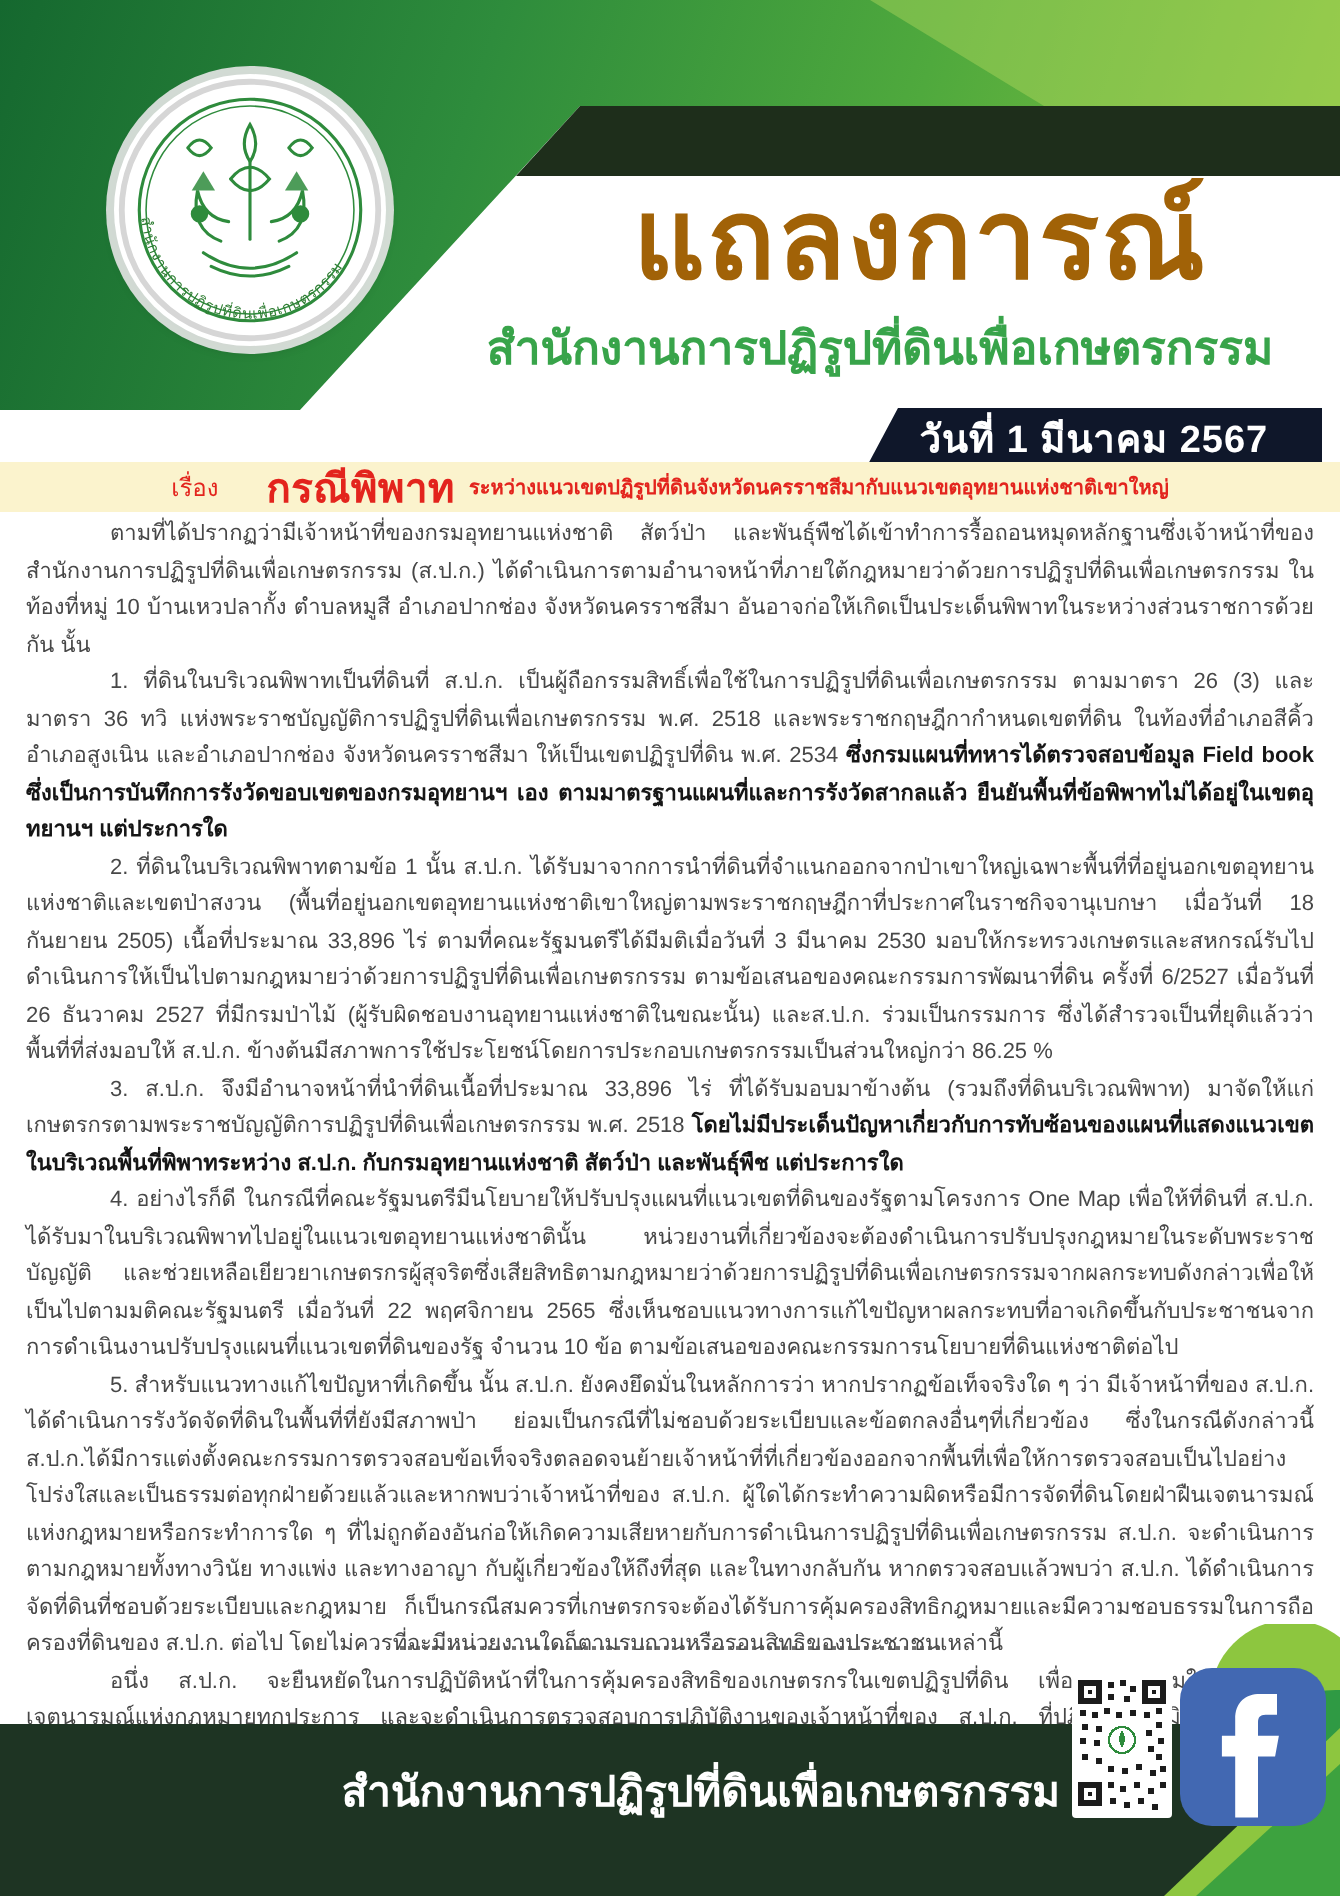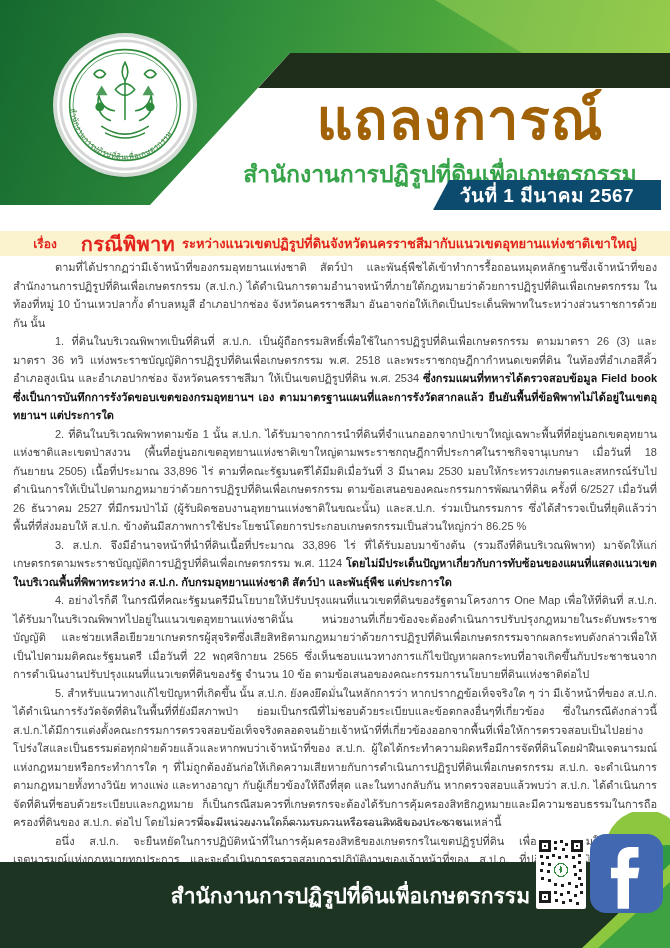--- a/index.html
+++ b/index.html
@@ -34,36 +34,36 @@
   .main-title {
     position:absolute; top:92px; left:280px; width:360px;
     text-align:center; font-size:56px; font-weight:800; color:#a16207;
     letter-spacing:1px; line-height:1;
   }
   .sub-title {
     position:absolute; top:156px; left:230px; width:420px;
     text-align:center; font-size:23px; font-weight:700; color:#38a44a;
   }
   .date-box {
-    position:absolute; top:180px; left:433px; width:228px; height:30px;
-    background:#0c4a6e; color:#fff;
+    position:absolute; top:204px; left:433px; width:228px; height:30px;
+    background:#0f172a; color:#fff;
     clip-path:polygon(16px 0,228px 0,228px 30px,0 30px);
     border-radius:8px 0 0 0;
     display:flex; align-items:center; justify-content:center;
     font-size:19px; font-weight:600; letter-spacing:.5px;
   }
   
   .subject-band {
     position:absolute; top:231px; left:0; width:670px; height:25px;
     background:#fbf3cd; display:flex; align-items:center; justify-content:center;
     color:#e3241d; white-space:nowrap;
   }
-  .subject-band .prefix { font-size:12px; font-weight:700; margin-right:24px; }
+  .subject-band .prefix { font-size:12px; font-weight:400; margin-right:24px; }
   .subject-band .highlight { font-size:20px; font-weight:800; margin-right:7px; letter-spacing:.3px; }
-  .subject-band .rest { font-size:13px; font-weight:700; }
+  .subject-band .rest { font-size:10px; font-weight:700; }
   
   .doc-body {
     position:absolute; top:258px; left:13px; right:13px;
     font-size:11px; line-height:18.5px; color:#474747;
     text-align:justify;
   }
   .para { text-indent:42px; }
   .bold-seg { font-weight:bold; color:#161616; }
   .sign-line {
     position:absolute; top:823px; left:200px; width:270px;
@@ -140,21 +140,21 @@
   <div class="subject-band">
     <span class="prefix">เรื่อง</span>
     <span class="highlight">กรณีพิพาท</span>
     <span class="rest">ระหว่างแนวเขตปฏิรูปที่ดินจังหวัดนครราชสีมากับแนวเขตอุทยานแห่งชาติเขาใหญ่</span>
   </div>
 
   <div class="doc-body">
     <p class="para">ตามที่ได้ปรากฏว่ามีเจ้าหน้าที่ของกรมอุทยานแห่งชาติ สัตว์ป่า และพันธุ์พืชได้เข้าทำการรื้อถอนหมุดหลักฐานซึ่งเจ้าหน้าที่ของสำนักงานการปฏิรูปที่ดินเพื่อเกษตรกรรม (ส.ป.ก.) ได้ดำเนินการตามอำนาจหน้าที่ภายใต้กฎหมายว่าด้วยการปฏิรูปที่ดินเพื่อเกษตรกรรม ในท้องที่หมู่ 10 บ้านเหวปลากั้ง ตำบลหมูสี อำเภอปากช่อง จังหวัดนครราชสีมา อันอาจก่อให้เกิดเป็นประเด็นพิพาทในระหว่างส่วนราชการด้วยกัน นั้น</p>
     <p class="para"><span>1. ที่ดินในบริเวณพิพาทเป็นที่ดินที่ ส.ป.ก. เป็นผู้ถือกรรมสิทธิ์เพื่อใช้ในการปฏิรูปที่ดินเพื่อเกษตรกรรม ตามมาตรา 26 (3) และมาตรา 36 ทวิ แห่งพระราชบัญญัติการปฏิรูปที่ดินเพื่อเกษตรกรรม พ.ศ. 2518 และพระราชกฤษฎีกากำหนดเขตที่ดิน ในท้องที่อำเภอสีคิ้ว อำเภอสูงเนิน และอำเภอปากช่อง จังหวัดนครราชสีมา ให้เป็นเขตปฏิรูปที่ดิน พ.ศ. 2534 </span><span class="bold-seg">ซึ่งกรมแผนที่ทหารได้ตรวจสอบข้อมูล Field book ซึ่งเป็นการบันทึกการรังวัดขอบเขตของกรมอุทยานฯ เอง ตามมาตรฐานแผนที่และการรังวัดสากลแล้ว ยืนยันพื้นที่ข้อพิพาทไม่ได้อยู่ในเขตอุทยานฯ แต่ประการใด</span></p>
     <p class="para">2. ที่ดินในบริเวณพิพาทตามข้อ 1 นั้น ส.ป.ก. ได้รับมาจากการนำที่ดินที่จำแนกออกจากป่าเขาใหญ่เฉพาะพื้นที่ที่อยู่นอกเขตอุทยานแห่งชาติและเขตป่าสงวน (พื้นที่อยู่นอกเขตอุทยานแห่งชาติเขาใหญ่ตามพระราชกฤษฎีกาที่ประกาศในราชกิจจานุเบกษา เมื่อวันที่ 18 กันยายน 2505) เนื้อที่ประมาณ 33,896 ไร่ ตามที่คณะรัฐมนตรีได้มีมติเมื่อวันที่ 3 มีนาคม 2530 มอบให้กระทรวงเกษตรและสหกรณ์รับไปดำเนินการให้เป็นไปตามกฎหมายว่าด้วยการปฏิรูปที่ดินเพื่อเกษตรกรรม ตามข้อเสนอของคณะกรรมการพัฒนาที่ดิน ครั้งที่ 6/2527 เมื่อวันที่ 26 ธันวาคม 2527 ที่มีกรมป่าไม้ (ผู้รับผิดชอบงานอุทยานแห่งชาติในขณะนั้น) และส.ป.ก. ร่วมเป็นกรรมการ ซึ่งได้สำรวจเป็นที่ยุติแล้วว่า พื้นที่ที่ส่งมอบให้ ส.ป.ก. ข้างต้นมีสภาพการใช้ประโยชน์โดยการประกอบเกษตรกรรมเป็นส่วนใหญ่กว่า 86.25 %</p>
-    <p class="para"><span>3. ส.ป.ก. จึงมีอำนาจหน้าที่นำที่ดินเนื้อที่ประมาณ 33,896 ไร่ ที่ได้รับมอบมาข้างต้น (รวมถึงที่ดินบริเวณพิพาท) มาจัดให้แก่เกษตรกรตามพระราชบัญญัติการปฏิรูปที่ดินเพื่อเกษตรกรรม พ.ศ. 1124 </span><span class="bold-seg">โดยไม่มีประเด็นปัญหาเกี่ยวกับการทับซ้อนของแผนที่แสดงแนวเขตในบริเวณพื้นที่พิพาทระหว่าง ส.ป.ก. กับกรมอุทยานแห่งชาติ สัตว์ป่า และพันธุ์พืช แต่ประการใด</span></p>
+    <p class="para"><span>3. ส.ป.ก. จึงมีอำนาจหน้าที่นำที่ดินเนื้อที่ประมาณ 33,896 ไร่ ที่ได้รับมอบมาข้างต้น (รวมถึงที่ดินบริเวณพิพาท) มาจัดให้แก่เกษตรกรตามพระราชบัญญัติการปฏิรูปที่ดินเพื่อเกษตรกรรม พ.ศ. 2518 </span><span class="bold-seg">โดยไม่มีประเด็นปัญหาเกี่ยวกับการทับซ้อนของแผนที่แสดงแนวเขตในบริเวณพื้นที่พิพาทระหว่าง ส.ป.ก. กับกรมอุทยานแห่งชาติ สัตว์ป่า และพันธุ์พืช แต่ประการใด</span></p>
     <p class="para">4. อย่างไรก็ดี ในกรณีที่คณะรัฐมนตรีมีนโยบายให้ปรับปรุงแผนที่แนวเขตที่ดินของรัฐตามโครงการ One Map เพื่อให้ที่ดินที่ ส.ป.ก. ได้รับมาในบริเวณพิพาทไปอยู่ในแนวเขตอุทยานแห่งชาตินั้น หน่วยงานที่เกี่ยวข้องจะต้องดำเนินการปรับปรุงกฎหมายในระดับพระราชบัญญัติ และช่วยเหลือเยียวยาเกษตรกรผู้สุจริตซึ่งเสียสิทธิตามกฎหมายว่าด้วยการปฏิรูปที่ดินเพื่อเกษตรกรรมจากผลกระทบดังกล่าวเพื่อให้เป็นไปตามมติคณะรัฐมนตรี เมื่อวันที่ 22 พฤศจิกายน 2565 ซึ่งเห็นชอบแนวทางการแก้ไขปัญหาผลกระทบที่อาจเกิดขึ้นกับประชาชนจากการดำเนินงานปรับปรุงแผนที่แนวเขตที่ดินของรัฐ จำนวน 10 ข้อ ตามข้อเสนอของคณะกรรมการนโยบายที่ดินแห่งชาติต่อไป</p>
     <p class="para">5. สำหรับแนวทางแก้ไขปัญหาที่เกิดขึ้น นั้น ส.ป.ก. ยังคงยึดมั่นในหลักการว่า หากปรากฏข้อเท็จจริงใด ๆ ว่า มีเจ้าหน้าที่ของ ส.ป.ก. ได้ดำเนินการรังวัดจัดที่ดินในพื้นที่ที่ยังมีสภาพป่า ย่อมเป็นกรณีที่ไม่ชอบด้วยระเบียบและข้อตกลงอื่นๆที่เกี่ยวข้อง ซึ่งในกรณีดังกล่าวนี้ ส.ป.ก.ได้มีการแต่งตั้งคณะกรรมการตรวจสอบข้อเท็จจริงตลอดจนย้ายเจ้าหน้าที่ที่เกี่ยวข้องออกจากพื้นที่เพื่อให้การตรวจสอบเป็นไปอย่างโปร่งใสและเป็นธรรมต่อทุกฝ่ายด้วยแล้วและหากพบว่าเจ้าหน้าที่ของ ส.ป.ก. ผู้ใดได้กระทำความผิดหรือมีการจัดที่ดินโดยฝ่าฝืนเจตนารมณ์แห่งกฎหมายหรือกระทำการใด ๆ ที่ไม่ถูกต้องอันก่อให้เกิดความเสียหายกับการดำเนินการปฏิรูปที่ดินเพื่อเกษตรกรรม ส.ป.ก. จะดำเนินการตามกฎหมายทั้งทางวินัย ทางแพ่ง และทางอาญา กับผู้เกี่ยวข้องให้ถึงที่สุด และในทางกลับกัน หากตรวจสอบแล้วพบว่า ส.ป.ก. ได้ดำเนินการจัดที่ดินที่ชอบด้วยระเบียบและกฎหมาย ก็เป็นกรณีสมควรที่เกษตรกรจะต้องได้รับการคุ้มครองสิทธิกฎหมายและมีความชอบธรรมในการถือครองที่ดินของ ส.ป.ก. ต่อไป โดยไม่ควรที่จะมีหน่วยงานใดก็ตามรบกวนหรือรอนสิทธิของประชาชนเหล่านี้</p>
     <p class="para">อนึ่ง ส.ป.ก. จะยืนหยัดในการปฏิบัติหน้าที่ในการคุ้มครองสิทธิของเกษตรกรในเขตปฏิรูปที่ดิน เพื่อเกษตรกรรมให้เป็นไปตามเจตนารมณ์แห่งกฎหมายทุกประการ และจะดำเนินการตรวจสอบการปฏิบัติงานของเจ้าหน้าที่ของ ส.ป.ก. ที่ปฏิบัติหน้าที่มิชอบเพื่อพิสูจน์ทราบ และหากพบการกระทำความผิด จะดำเนินการตามกฎหมายโดยเคร่งครัดต่อไป</p>
   </div>
 
   <div class="sign-line"></div>
 
   <div class="footer-band"></div>
 
   <svg class="footer-deco" viewBox="0 0 120 136">

